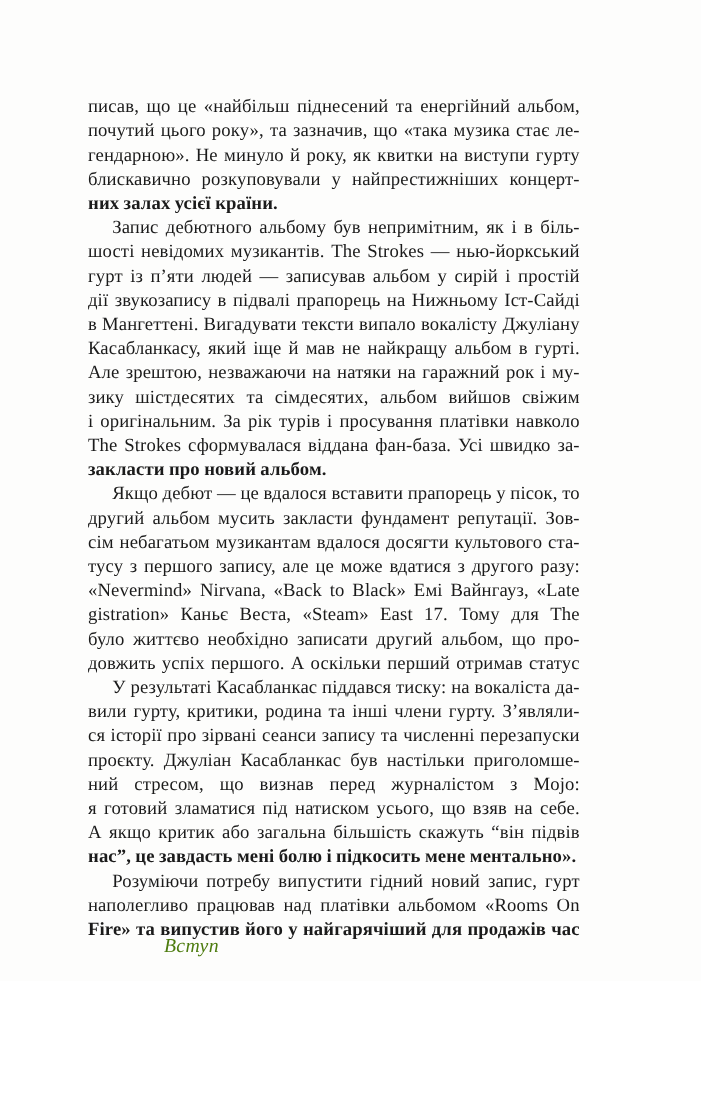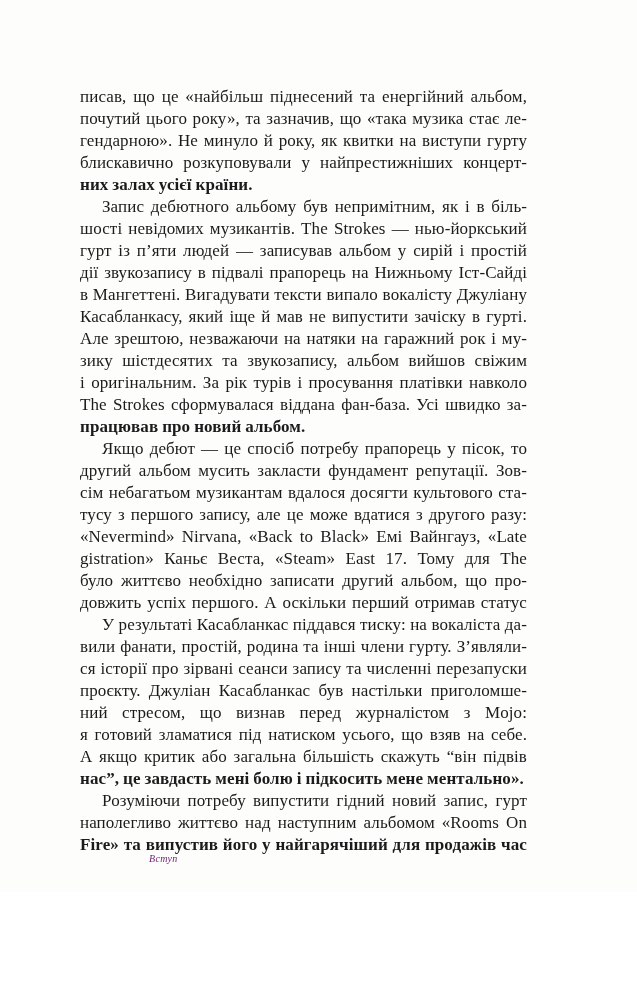--- a/index.html
+++ b/index.html
@@ -47,23 +47,23 @@
   }
   .line.indent {
     text-indent: 22px;
   }
   .footer-label {
     position: absolute;
     left: 149px;
     top: 850px;
     font-family: "Liberation Serif", serif;
     font-style: italic;
-    font-size: 10px;
+    font-size: 18px;
     line-height: 18px;
-    color: #701a75;
+    color: #4d7c0f;
     letter-spacing: 0.3px;
   }
   .page-number {
     position: absolute;
     left: 424px;
     top: 898px;
     width: 100px;
     text-align: center;
     font-family: "DejaVu Sans", sans-serif;
     font-size: 13.5px;
@@ -84,50 +84,50 @@
         <div class="line">гендарною». Не минуло й року, як квитки на виступи гурту</div>
         <div class="line">блискавично розкуповували у найпрестижніших концерт-</div>
         <div class="line last">них залах усієї країни.</div>
       </div>
       <div class="paragraph">
         <div class="line indent">Запис дебютного альбому був непримітним, як і в біль-</div>
         <div class="line">шості невідомих музикантів. The Strokes — нью-йоркський</div>
         <div class="line">гурт із п’яти людей — записував альбом у сирій і простій сту-</div>
         <div class="line">дії звукозапису в підвалі прапорець на Нижньому Іст-Сайді</div>
         <div class="line">в Мангеттені. Вигадувати тексти випало вокалісту Джуліану</div>
-        <div class="line">Касабланкасу, який іще й мав не випустити зачіску в гурті.</div>
+        <div class="line">Касабланкасу, який іще й мав не найкращу альбом в гурті.</div>
         <div class="line">Але зрештою, незважаючи на натяки на гаражний рок і му-</div>
-        <div class="line">зику шістдесятих та звукозапису, альбом вийшов свіжим</div>
+        <div class="line">зику шістдесятих та сімдесятих, альбом вийшов свіжим</div>
         <div class="line">і оригінальним. За рік турів і просування платівки навколо</div>
         <div class="line">The Strokes сформувалася віддана фан-база. Усі швидко за-</div>
-        <div class="line last">працював про новий альбом.</div>
+        <div class="line last">закласти про новий альбом.</div>
       </div>
       <div class="paragraph">
-        <div class="line indent">Якщо дебют — це спосіб потребу прапорець у пісок, то</div>
+        <div class="line indent">Якщо дебют — це вдалося вставити прапорець у пісок, то</div>
         <div class="line">другий альбом мусить закласти фундамент репутації. Зов-</div>
         <div class="line">сім небагатьом музикантам вдалося досягти культового ста-</div>
         <div class="line">тусу з першого запису, але це може вдатися з другого разу:</div>
         <div class="line">«Nevermind» Nirvana, «Back to Black» Емі Вайнгауз, «Late Re-</div>
         <div class="line">gistration» Каньє Веста, «Steam» East 17. Тому для The Strokes</div>
         <div class="line">було життєво необхідно записати другий альбом, що про-</div>
         <div class="line">довжить успіх першого. А оскільки перший отримав статус</div>
       </div>
       <div class="paragraph">
         <div class="line indent">У результаті Касабланкас піддався тиску: на вокаліста да-</div>
-        <div class="line">вили фанати, простій, родина та інші члени гурту. З’являли-</div>
+        <div class="line">вили гурту, критики, родина та інші члени гурту. З’являли-</div>
         <div class="line">ся історії про зірвані сеанси запису та численні перезапуски</div>
         <div class="line">проєкту. Джуліан Касабланкас був настільки приголомше-</div>
         <div class="line">ний стресом, що визнав перед журналістом з Mojo: «Здається,</div>
         <div class="line">я готовий зламатися під натиском усього, що взяв на себе.</div>
         <div class="line">А якщо критик або загальна більшість скажуть “він підвів</div>
         <div class="line last">нас”, це завдасть мені болю і підкосить мене ментально».</div>
       </div>
       <div class="paragraph">
         <div class="line indent">Розуміючи потребу випустити гідний новий запис, гурт</div>
-        <div class="line">наполегливо життєво над наступним альбомом «Rooms On</div>
+        <div class="line">наполегливо працював над платівки альбомом «Rooms On</div>
         <div class="line last">Fire» та випустив його у найгарячіший для продажів час —</div>
       </div>
     </main>
 
   <div class="footer-label">Вступ</div>
 
   <div class="page-number">13</div>
 
 </div>
 

